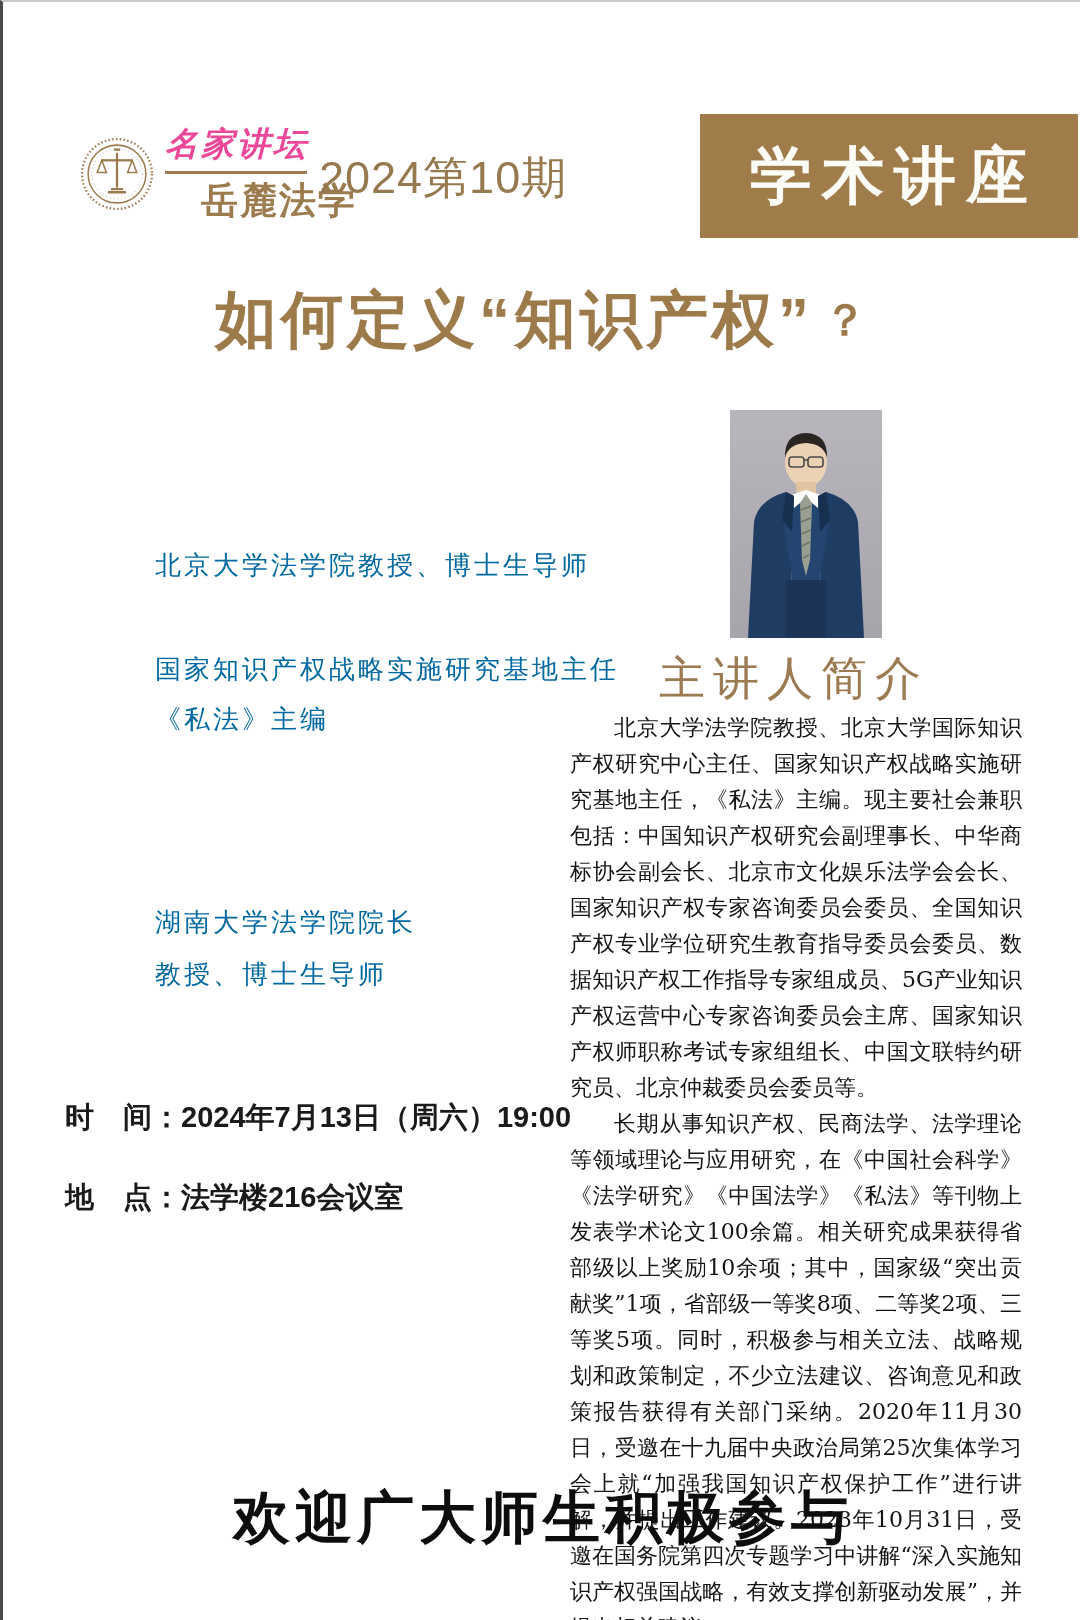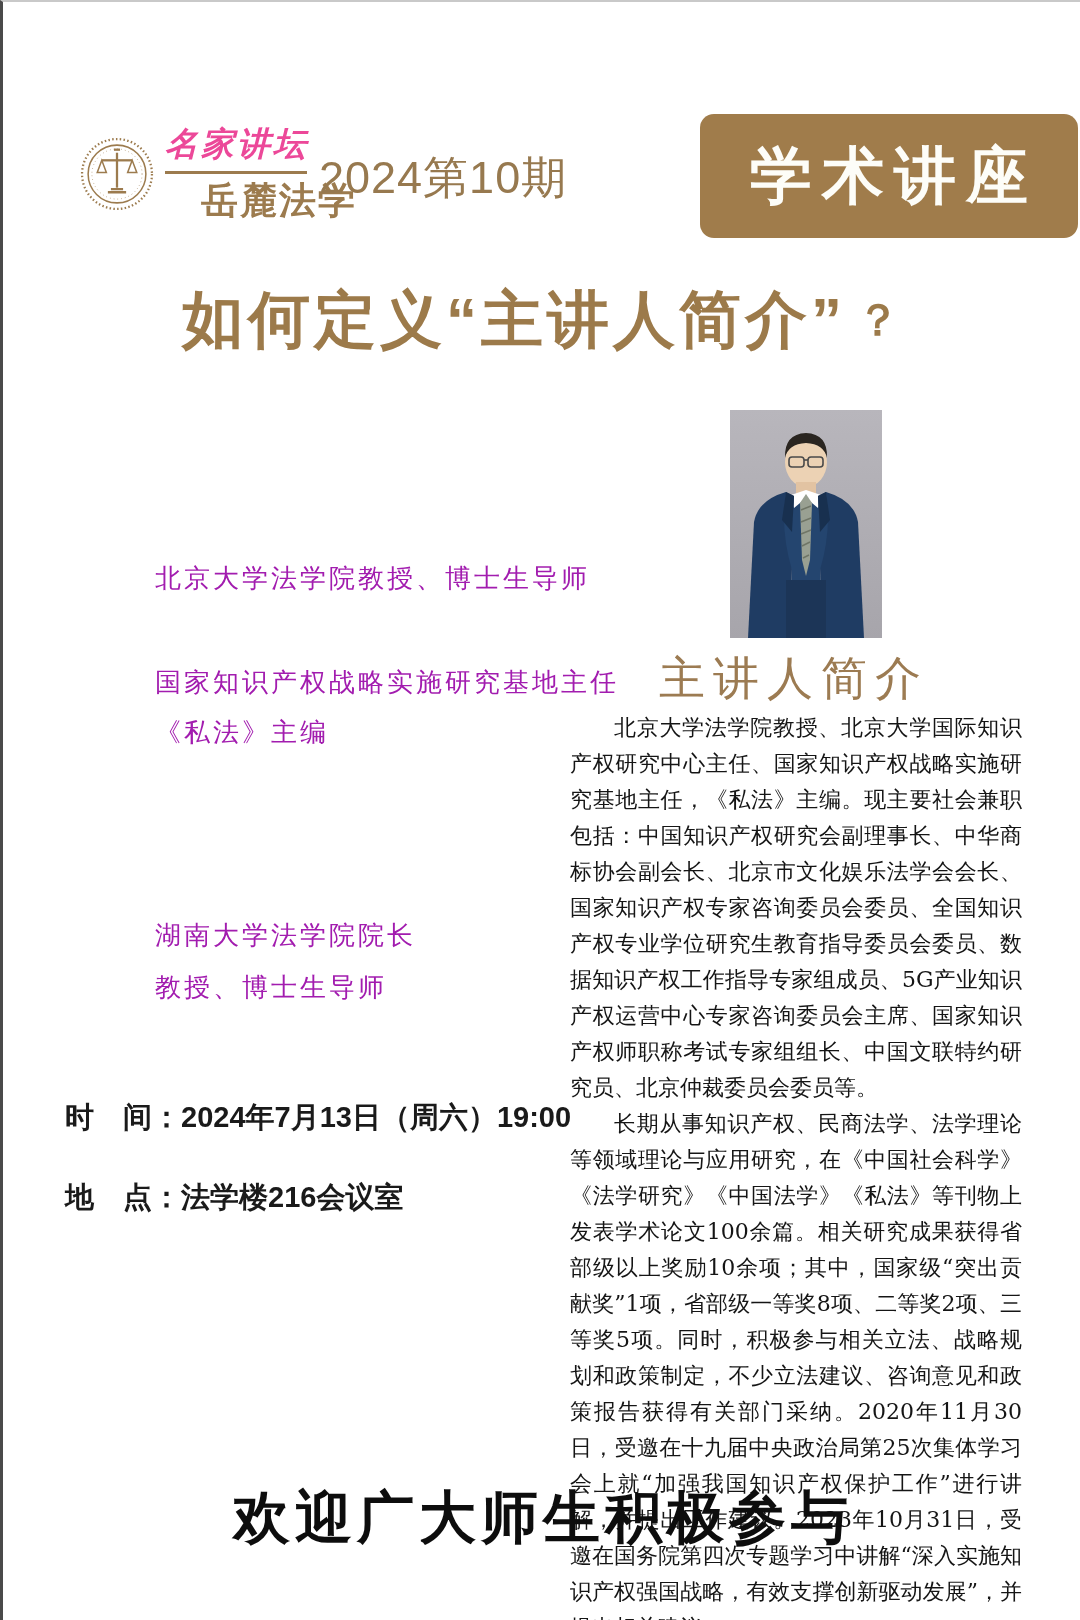--- a/index.html
+++ b/index.html
@@ -12,31 +12,31 @@
   
   .emblem{position:absolute;left:76px;top:128px;width:76px;height:88px;}
   .logo-text{position:absolute;left:162px;top:120px;width:142px;text-align:center;}
   .logo-top{font-family:"DejaVu Serif",serif;font-style:italic;font-weight:bold;
     font-size:33px;color:#ec4899;letter-spacing:3px;white-space:nowrap;}
   .logo-rule{border:0;border-top:3px solid #9c7b4e;margin:4px 0 2px 0;}
   .logo-bottom{font-weight:bold;font-size:37px;color:#9c7b4e;letter-spacing:2px;white-space:nowrap;margin-left:36px;}
   .issue{position:absolute;left:316px;top:146px;font-size:45px;color:#97794f;
     letter-spacing:1px;white-space:nowrap;}
   .banner{position:absolute;left:697px;top:112px;width:378px;height:124px;
-    background:#a07c4b;display:flex;align-items:center;justify-content:center;border-radius:14px;}
+    background:#a07c4b;display:flex;align-items:center;justify-content:center;}
   .banner span{color:#fdfdf8;font-weight:bold;font-size:62px;letter-spacing:10px;
     text-indent:10px;white-space:nowrap;}
   
   .main-title{position:absolute;left:0;top:276px;width:1080px;text-align:center;
     color:#9c7a4a;font-weight:bold;font-size:62px;letter-spacing:4px;white-space:nowrap;}
   .main-title .qmark{font-size:44px;vertical-align:6px;margin-left:10px;}
   
   .person-row{position:absolute;left:62px;font-weight:bold;font-size:30px;white-space:nowrap;}
   .cred{position:absolute;left:152px;font-family:"DejaVu Serif",serif;
-    font-size:26px;letter-spacing:3px;white-space:nowrap;color:#a21caf;margin-top:13px;}
+    font-size:26px;letter-spacing:3px;white-space:nowrap;color:#0369a1;}
   .meta-row{position:absolute;left:62px;font-weight:bold;font-size:29px;white-space:nowrap;}
   
   .photo{position:absolute;left:727px;top:408px;width:152px;height:228px;}
   .profile-heading{position:absolute;left:565px;top:646px;width:452px;text-align:center;
     font-family:"DejaVu Serif",serif;font-size:46px;color:#9c7b52;letter-spacing:8px;white-space:nowrap;}
   .bio{position:absolute;left:567px;top:708px;width:452px;
     font-family:"DejaVu Serif",serif;font-size:22px;line-height:36px;
     text-align:justify;color:#151515;}
   .bio p{margin:0;text-indent:2em;}
   
@@ -70,21 +70,21 @@
     <div class="logo-bottom">岳麓法学</div>
   </div>
 
   <div class="issue">2024第10期</div>
 
   <div class="banner">
     <span>学术讲座</span>
   </div>
 
   <div class="main-title">
-    <span>如何定义“主讲人简介”</span><span class="qmark">？</span>
+    <span>如何定义“知识产权”</span><span class="qmark">？</span>
   </div>
 
   <div class="cred" style="top:546px;">北京大学法学院教授、博士生导师</div>
   <div class="cred" style="top:650px;">国家知识产权战略实施研究基地主任</div>
   <div class="cred" style="top:700px;">《私法》主编</div>
 
   <div class="cred" style="top:903px;">湖南大学法学院院长</div>
   <div class="cred" style="top:955px;">教授、博士生导师</div>
 
   <div class="meta-row" style="top:1096px;">

